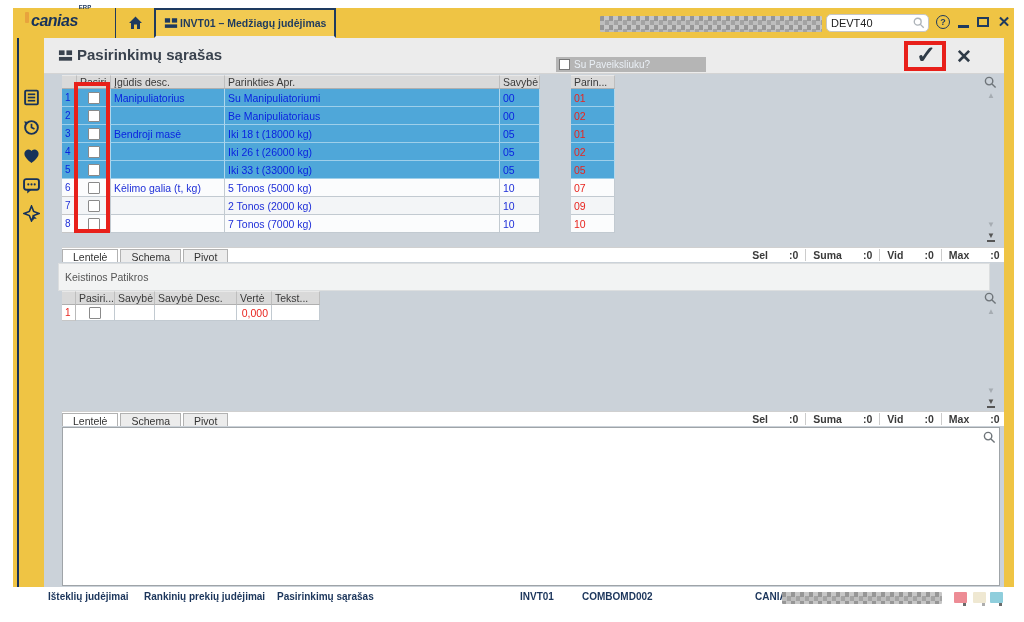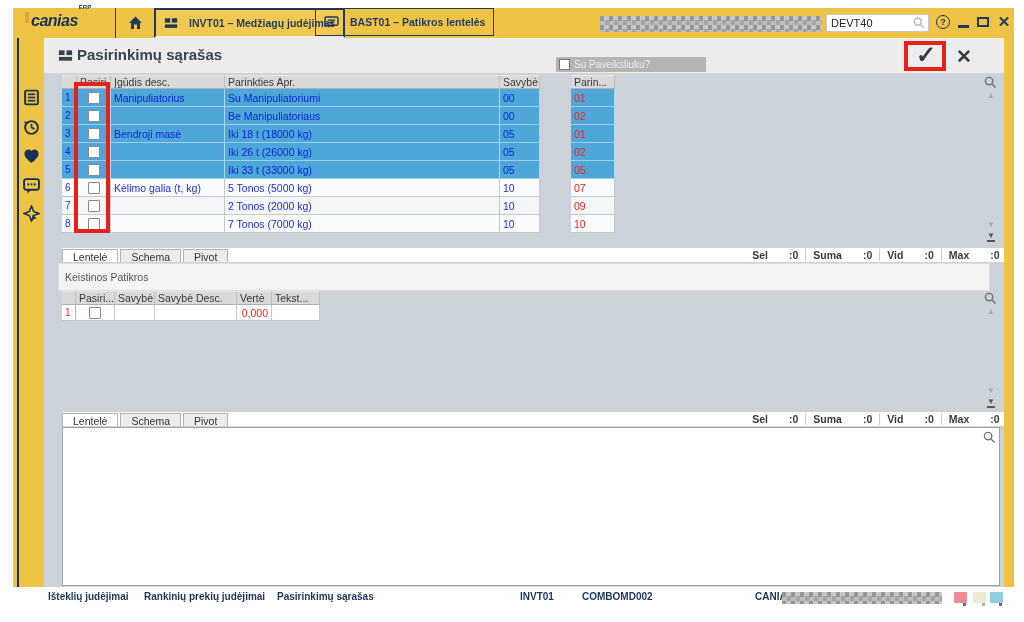--- a/index.html
+++ b/index.html
@@ -6,24 +6,24 @@
   body{width:1024px;height:622px;background:#ffffff;font-family:"Liberation Sans",sans-serif;position:relative;overflow:hidden;}
   .app{position:absolute;left:13px;top:8px;width:1001px;height:601px;background:#EFC444;}
   
   .topbar{position:absolute;left:0;top:0;width:1001px;height:30px;background:#EFC444;}
   .logo{position:absolute;left:12px;top:4px;height:22px;display:flex;align-items:flex-start;color:#17325A;}
   .logo .mark{width:4px;height:11px;background:#E8A33D;border-radius:1px;margin-right:2px;}
   .logo .word{font-size:16px;font-weight:bold;font-style:italic;letter-spacing:-0.5px;}
   .logo .sup{font-size:6px;font-weight:bold;margin-left:1px;margin-top:-8px;}
   .tb-divider{position:absolute;top:0;bottom:0;width:1px;background:#1E3A5F;}
   .home-btn{position:absolute;left:103px;top:0;width:38px;height:30px;display:flex;align-items:center;justify-content:center;cursor:pointer;}
-  .top-tab{position:absolute;top:0;height:28px;border:1px solid #1E3A5F;display:flex;align-items:center;gap:11px;padding:0 8px;color:#1E3A5F;font-size:10.5px;font-weight:bold;box-sizing:border-box;cursor:pointer;}
+  .top-tab{position:absolute;top:0;height:28px;border:1px solid #1E3A5F;display:flex;align-items:center;gap:2px;padding:0 8px;color:#1E3A5F;font-size:10.5px;font-weight:bold;box-sizing:border-box;cursor:pointer;}
   .top-tab.active{border-width:2px;height:30px;border-bottom-color:#ECECEC;background:#F2CA52;}
   .redact{background:conic-gradient(#c6c6c6 90deg,#a3a3a3 90deg 180deg,#bdbdbd 180deg 270deg,#969696 270deg) 0 0/9px 9px;border-radius:1px;}
-  .search-box{position:absolute;left:813px;top:6px;width:103px;height:18px;background:#ffffff;border:1px solid #C6C6C6;border-radius:0;display:flex;align-items:center;box-sizing:border-box;}
+  .search-box{position:absolute;left:813px;top:6px;width:103px;height:18px;background:#ffffff;border:1px solid #C6C6C6;border-radius:5px;display:flex;align-items:center;box-sizing:border-box;}
   .search-box input{border:none;outline:none;flex:1;min-width:0;font-size:11px;font-family:"Liberation Sans",sans-serif;color:#222;padding:0 0 0 4px;background:transparent;}
   .q-icon{position:absolute;left:923px;top:7px;width:14px;height:14px;border:1.5px solid #1E3A5F;border-radius:50%;color:#1E3A5F;font-size:9px;font-weight:bold;display:flex;align-items:center;justify-content:center;box-sizing:border-box;cursor:pointer;}
   .min-icon{position:absolute;left:945px;top:17px;width:11px;height:3px;background:#1E3A5F;cursor:pointer;}
   .max-icon{position:absolute;left:964px;top:9px;width:12px;height:10px;border:2px solid #1E3A5F;box-sizing:border-box;cursor:pointer;}
   .x-icon{position:absolute;left:983px;top:5px;width:16px;height:18px;color:#1E3A5F;font-size:15px;font-weight:bold;display:flex;align-items:center;justify-content:center;cursor:pointer;}
   
   .sidebar{position:absolute;left:0;top:30px;width:31px;bottom:22px;background:#EFC444;}
   .sidebar .rail{position:absolute;left:4px;top:0;bottom:0;width:2px;background:#17325A;}
   .side-icon{position:absolute;left:9px;width:19px;height:19px;display:flex;align-items:center;justify-content:center;cursor:pointer;}
   
@@ -109,31 +109,20 @@
       <span>
         <svg width="14" height="13" viewBox="0 0 16 14">
             <g fill="#1E3A5F">
               <rect x="1" y="1" width="6" height="5"></rect>
               <rect x="9" y="1" width="6" height="5"></rect>
               <rect x="1" y="8" width="14" height="4"></rect>
             </g>
           </svg>
       </span>
       <span>INVT01 – Medžiagų judėjimas</span>
-    </div>
-    <div class="top-tab" style="left:302px">
-      <span>
-        <svg width="15" height="13" viewBox="0 0 16 14">
-            <rect x="1" y="1" width="14" height="9" rx="1.5" fill="none" stroke="#1E3A5F" stroke-width="1.6"></rect>
-            <line x1="4" y1="4.5" x2="12" y2="4.5" stroke="#1E3A5F" stroke-width="1.4"></line>
-            <line x1="4" y1="7" x2="10" y2="7" stroke="#1E3A5F" stroke-width="1.4"></line>
-            <path d="M4 10 L4 13 L7 10 Z" fill="#1E3A5F"></path>
-          </svg>
-      </span>
-      <span>BAST01 – Patikros lentelės</span>
     </div>
     <div class="redact" style="position:absolute;left:587px;top:8px;width:222px;height:16px;"></div>
     <div class="search-box">
       <input type="text" value="DEVT40" style="">
       <span style="padding-right:3px;">
         <svg width="12" height="12" viewBox="0 0 14 14">
             <circle cx="5.5" cy="5.5" r="4" fill="none" stroke="#ADB3B9" stroke-width="1.6"></circle>
             <line x1="8.6" y1="8.6" x2="12.5" y2="12.5" stroke="#ADB3B9" stroke-width="1.6"></line>
           </svg>
       </span>

